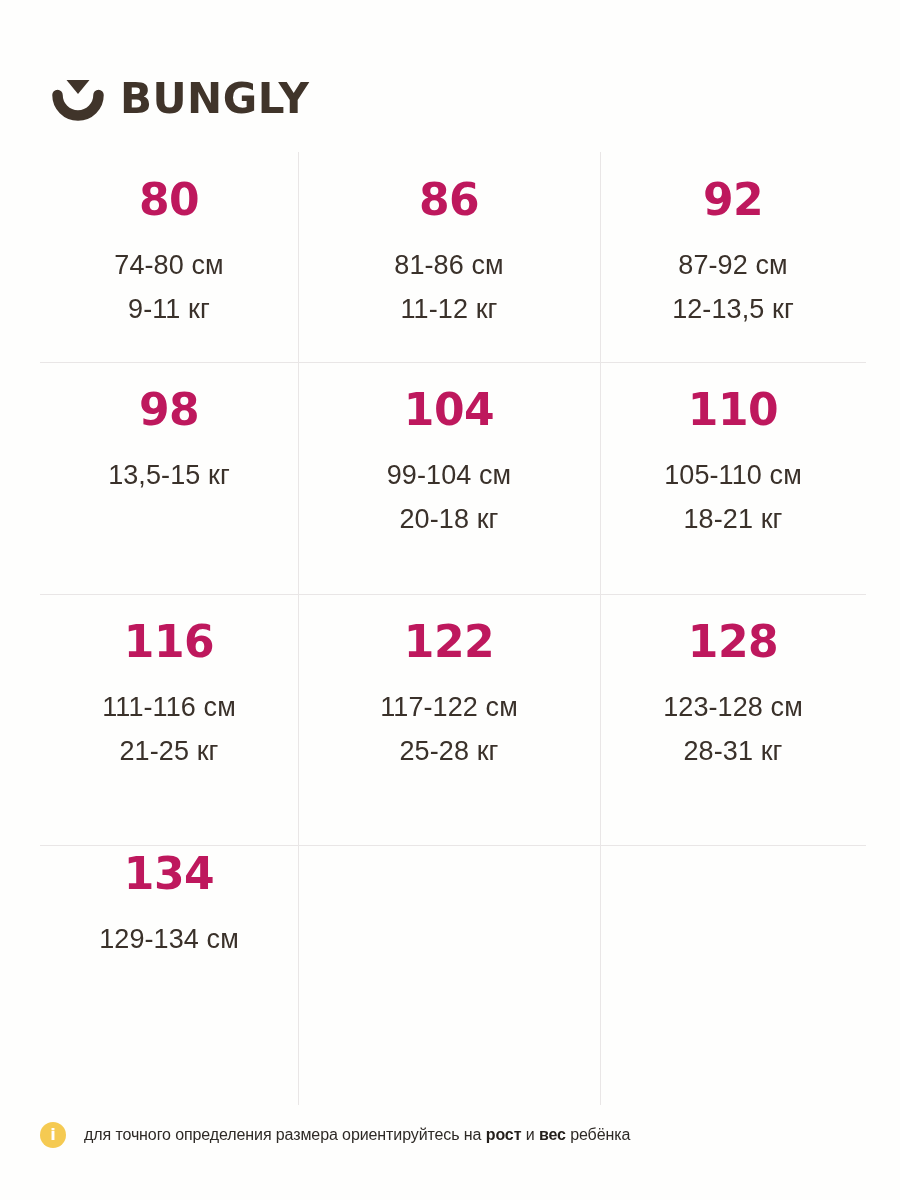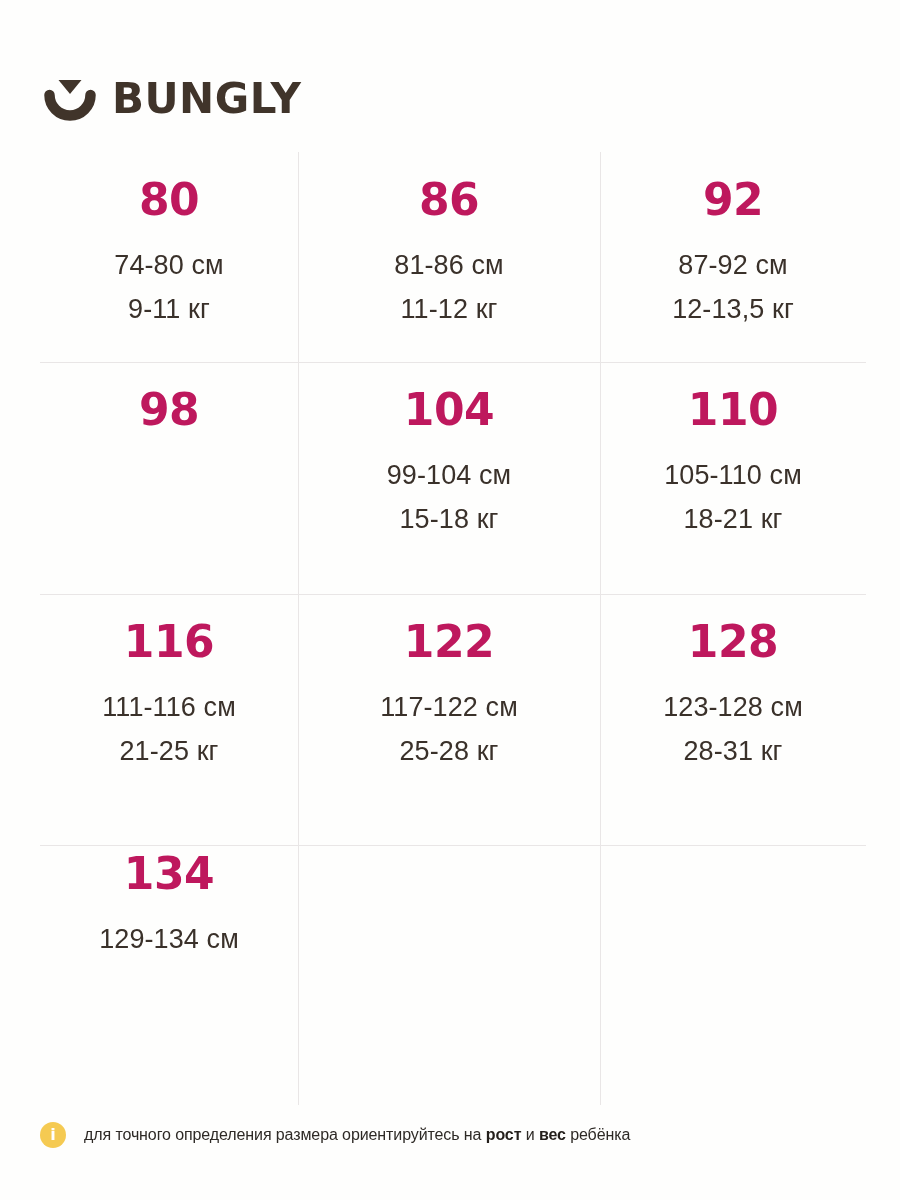--- a/index.html
+++ b/index.html
@@ -19,21 +19,21 @@
     position: relative;
     width: 900px;
     height: 1200px;
     background: #fefefd;
     box-sizing: border-box;
   }
 
   
   .header {
     position: absolute;
-    left: 44px;
+    left: 52px;
     top: 68px;
     height: 62px;
     display: flex;
     align-items: center;
     gap: 16px;
   }
   .logo-mark {
     width: 52px;
     height: 52px;
     display: block;
@@ -187,26 +187,27 @@
     </div>
 
     <div class="cell">
       <div class="size-num">92</div>
       <div class="size-line">87-92 см</div>
       <div class="size-line">12-13,5 кг</div>
     </div>
 
     <div class="cell">
       <div class="size-num">98</div>
+      <div class="size-line">13,5-15 кг</div>
     </div>
 
     <div class="cell">
       <div class="size-num">104</div>
       <div class="size-line">99-104 см</div>
-      <div class="size-line">15-18 кг</div>
+      <div class="size-line">20-18 кг</div>
     </div>
 
     <div class="cell">
       <div class="size-num">110</div>
       <div class="size-line">105-110 см</div>
       <div class="size-line">18-21 кг</div>
     </div>
 
     <div class="cell">
       <div class="size-num">116</div>

